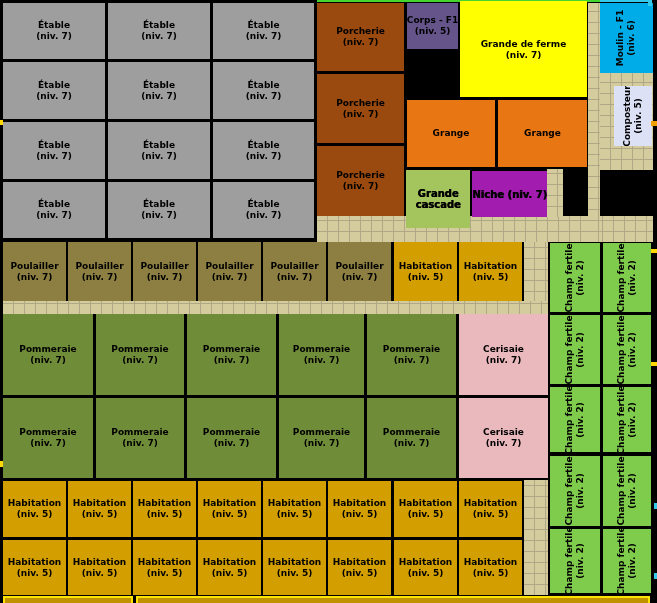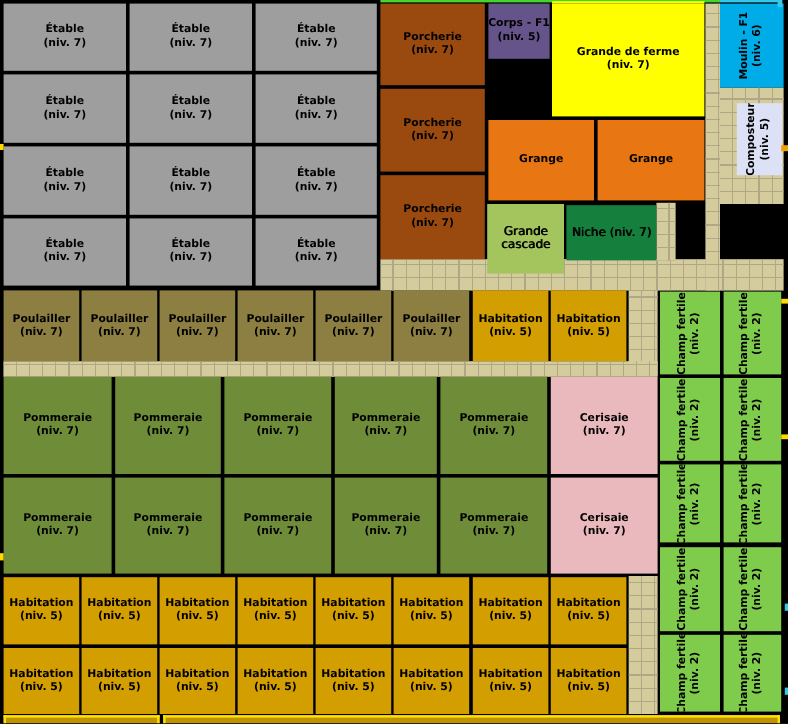--- a/index.html
+++ b/index.html
@@ -20,21 +20,21 @@
   .block{
     position:absolute;
     display:flex;align-items:center;justify-content:center;
     text-align:center;
     color:#000;
     font-size:9px;font-weight:bold;line-height:11px;
     overflow:hidden;
   }
   .block .txt{white-space:nowrap;}
   .block.vert .txt{transform:rotate(-90deg);}
-  .block.xbold{font-weight:normal;text-shadow:0.6px 0 0 #000;font-size:10px;}
+  .block.xbold{font-weight:bold;text-shadow:0.6px 0 0 #000;font-size:10px;}
   .deco{position:absolute;}
   .cutoff{
     position:absolute;
     box-sizing:border-box;
     background:#C09200;
     border:2px solid #FFE300;
     border-bottom:none;
   }
 </style>
 </head>
@@ -171,21 +171,21 @@
         <div>Composteur</div>
         <div>(niv. 5)</div>
       </div>
     </div>
     <div class="block xbold" style="left: 406px; top: 170px; width: 64px; height: 58px; background: rgb(164, 196, 93);">
       <div class="txt">
         <div>Grande</div>
         <div>cascade</div>
       </div>
     </div>
-    <div class="block xbold" style="left: 472px; top: 171px; width: 75px; height: 46px; background: #15803d;">
+    <div class="block xbold" style="left: 472px; top: 171px; width: 75px; height: 46px; background: #a21caf; justify-content: flex-end;">
       <div class="txt">
         <div>Niche (niv. 7)</div>
       </div>
     </div>
     <div class="block" style="left: 3px; top: 242px; width: 63px; height: 59px; background: rgb(140, 127, 65);">
       <div class="txt">
         <div>Poulailler</div>
         <div>(niv. 7)</div>
       </div>
     </div>

